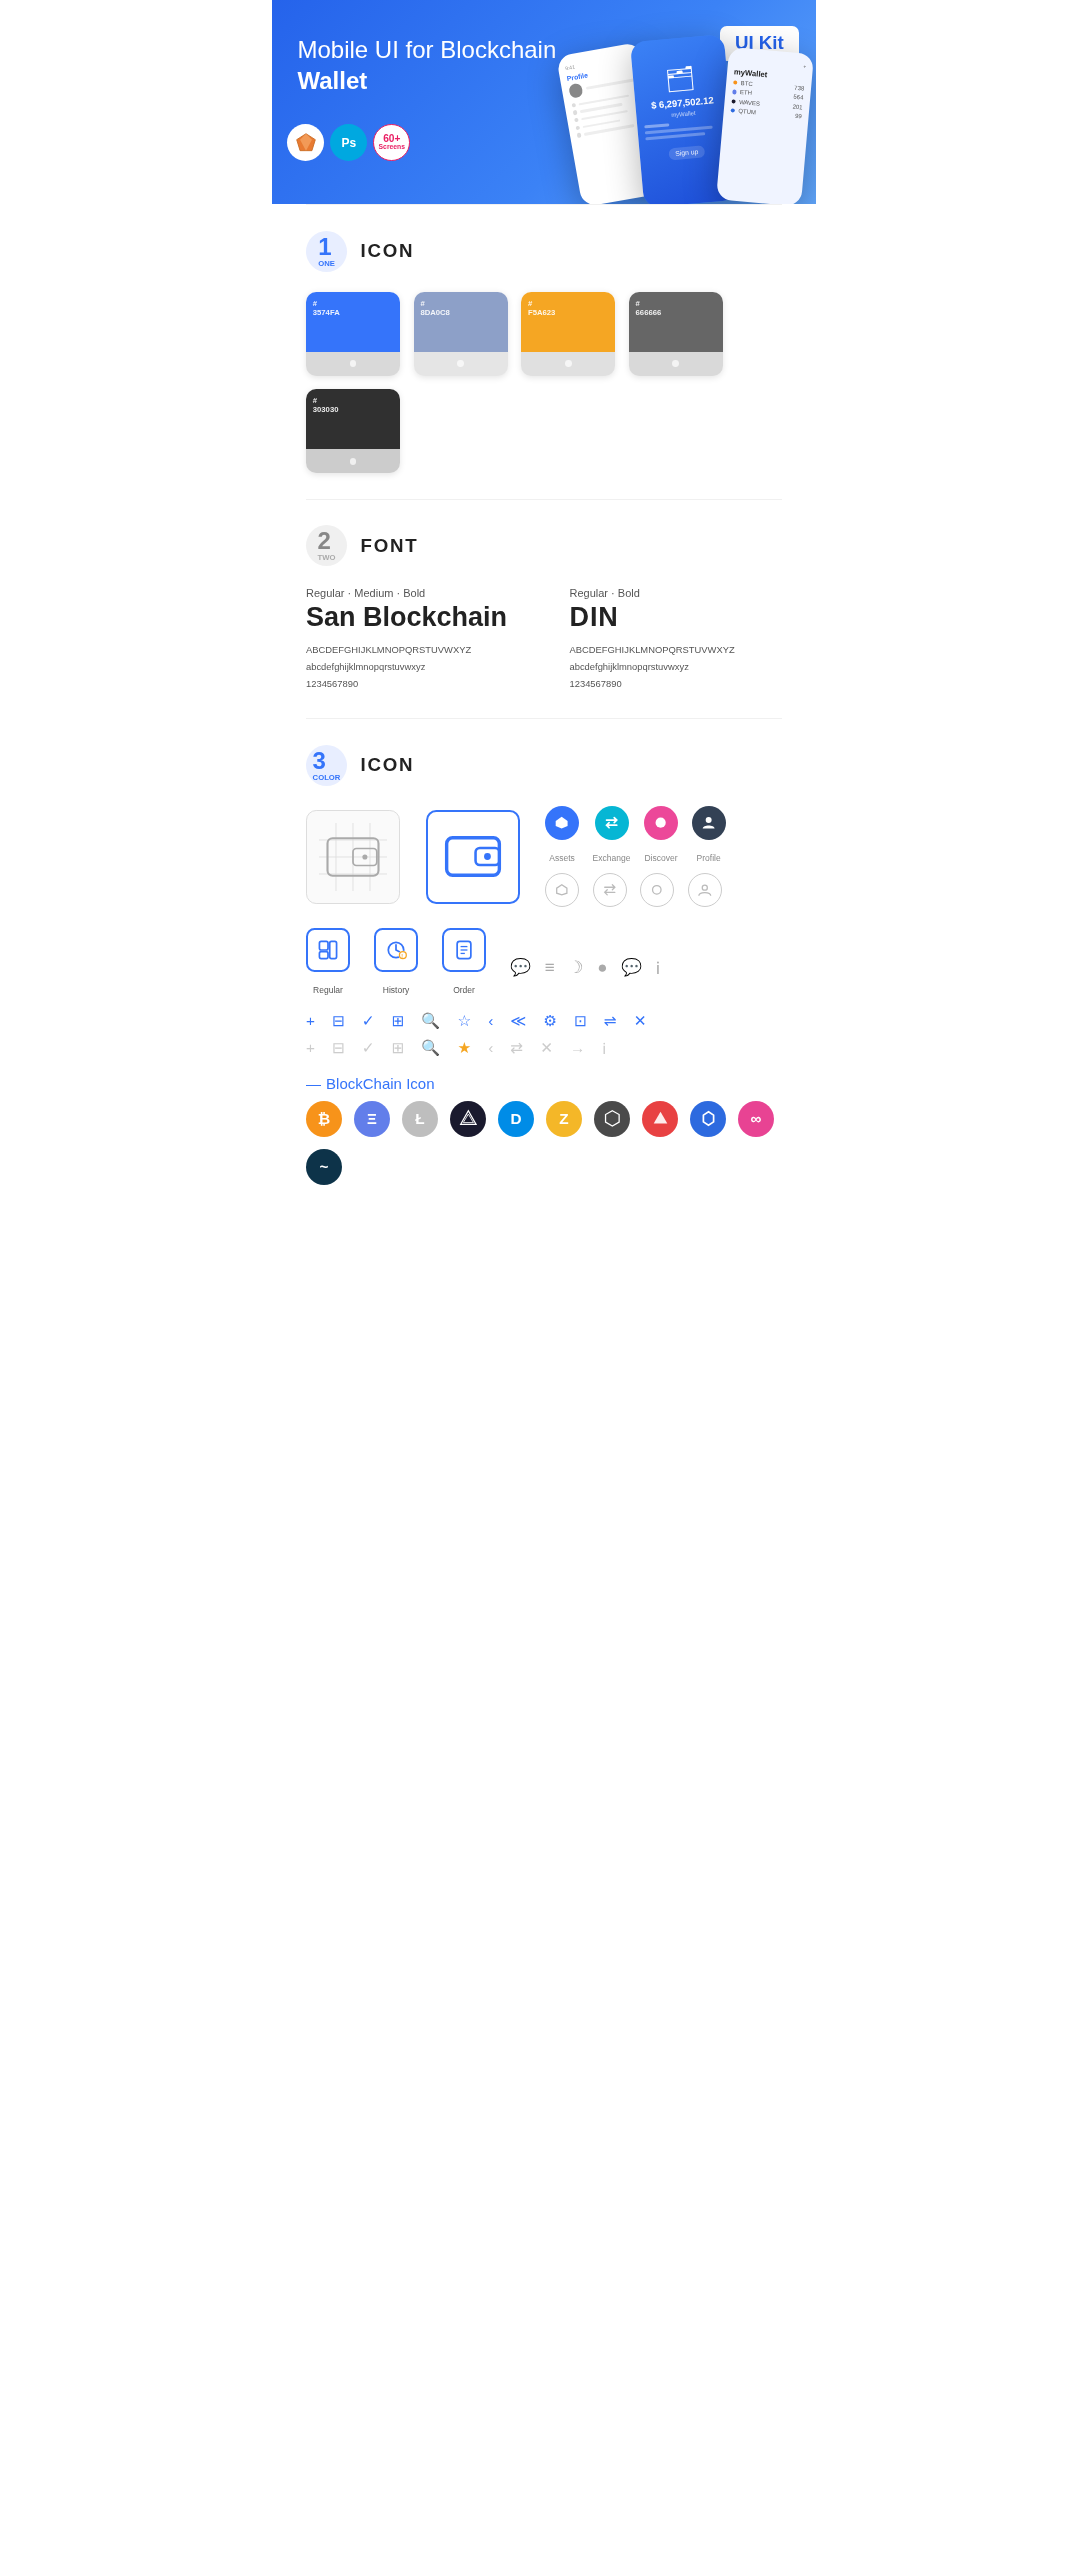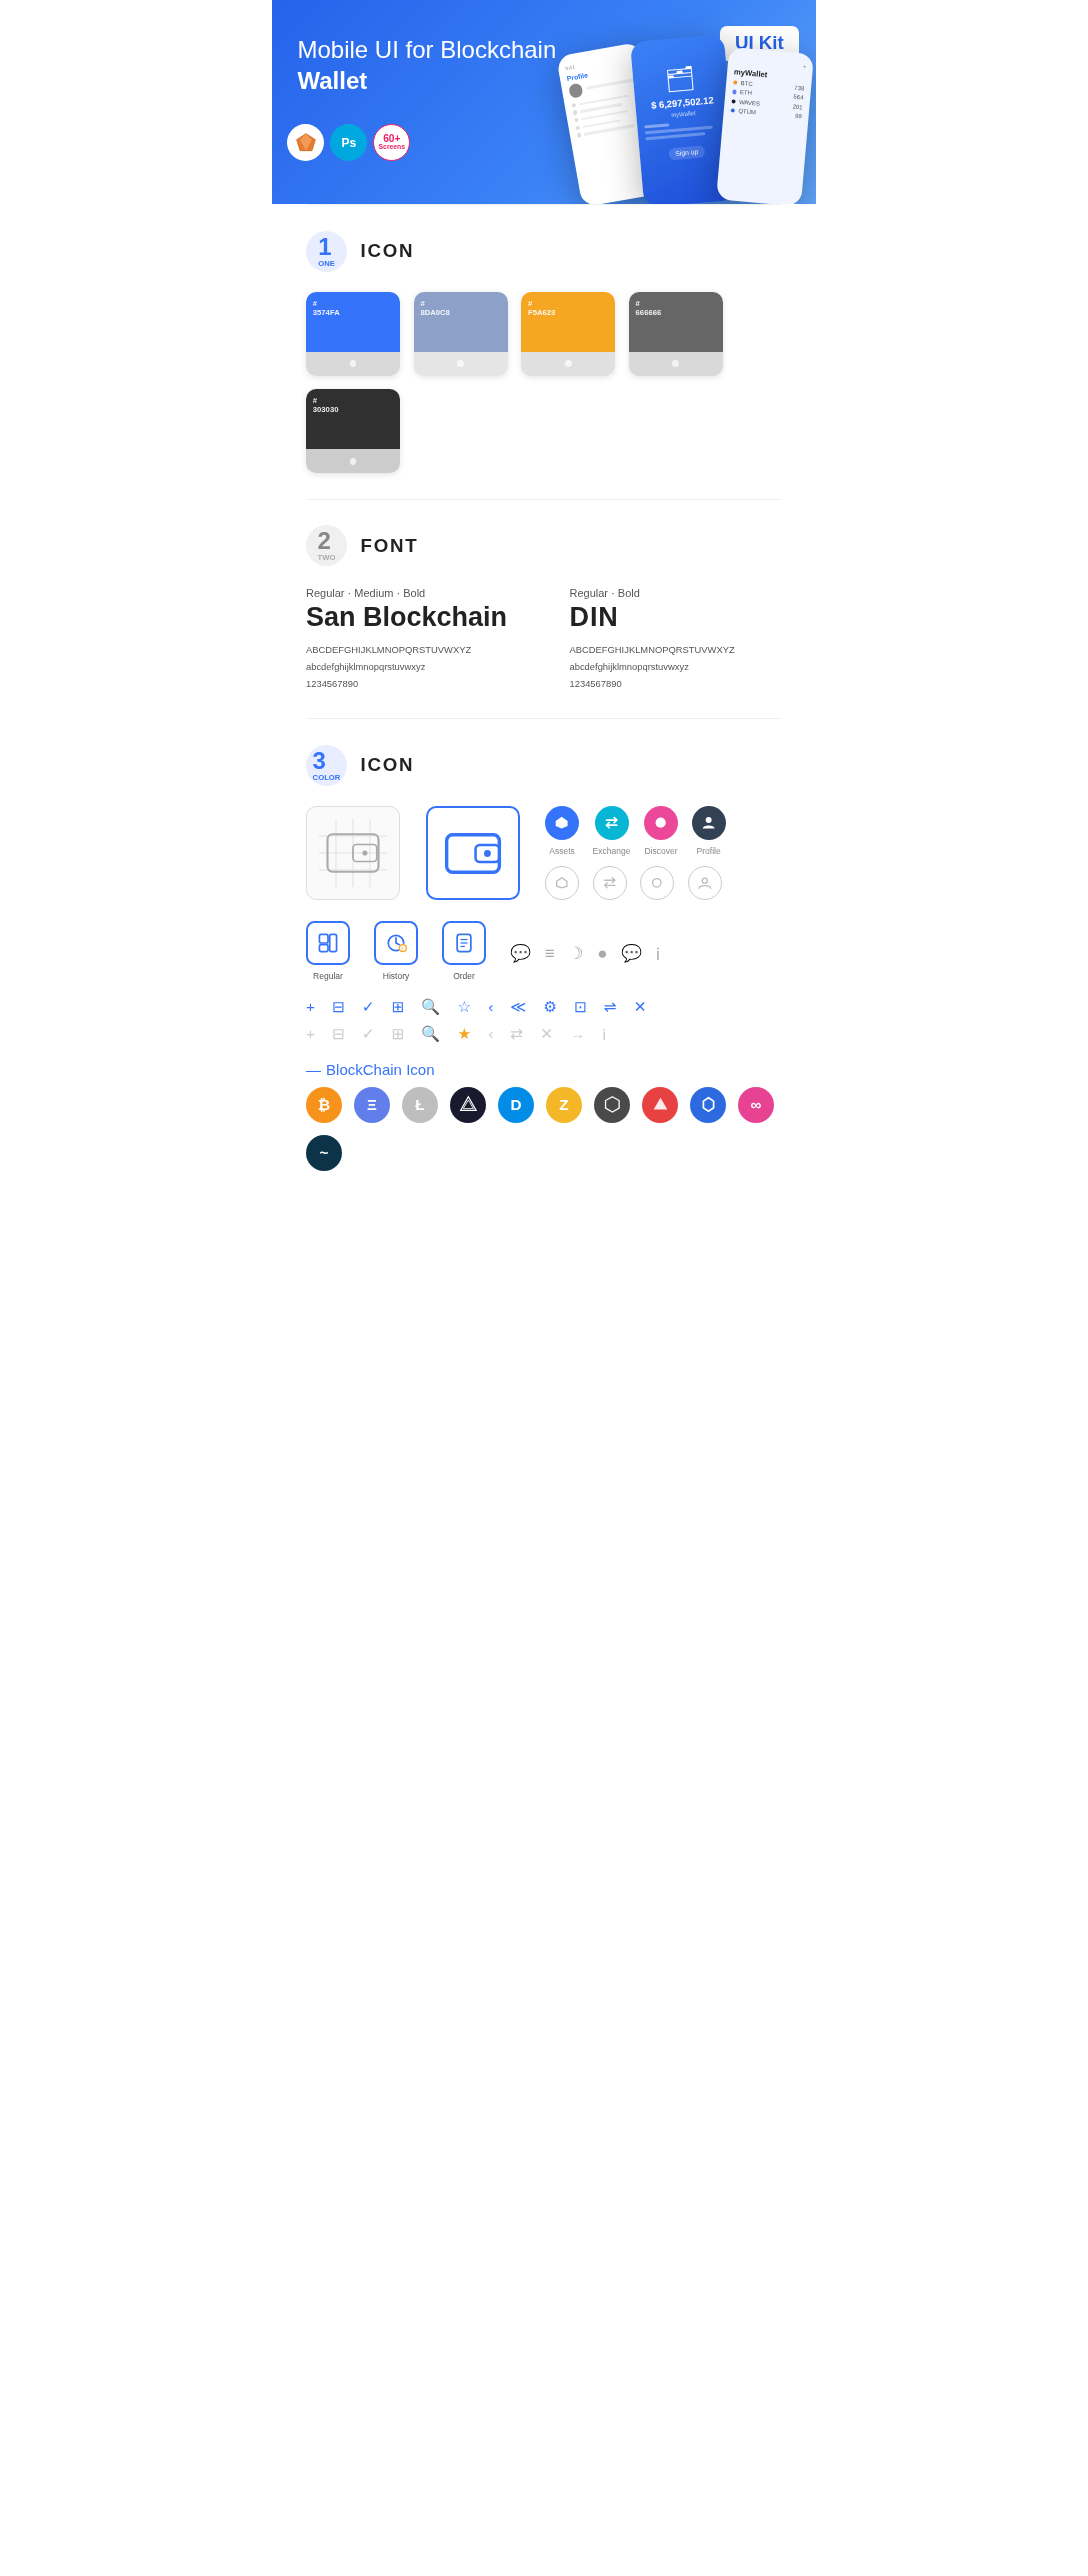--- a/index.html
+++ b/index.html
@@ -79,21 +79,21 @@
     .swatch-bottom { height: 24px; background: rgba(0,0,0,0.12); display: flex; align-items: center; justify-content: center; }
     .swatch-dot { width: 6.8px; height: 6.8px; border-radius: 50%; background: rgba(255,255,255,0.7); }
 
     
     .font-grid { display: flex; gap: 51px; flex-wrap: wrap; }
     .font-col { flex: 1; min-width: 170px; }
     .font-style-label { font-size: 11px; color: #555; margin-bottom: 3.4px; }
     .font-name { font-size: 27px; font-weight: 800; color: #222; margin-bottom: 8.5px; }
     .font-name.din { font-family: 'DIN', 'Impact', sans-serif; letter-spacing: 0.9px; }
     .font-chars { font-size: 9.4px; color: #555; line-height: 1.8; }
-    .icon-item { display: flex; flex-direction: column; align-items: center; gap: 6px; }
+    .icon-item { display: flex; flex-direction: column; align-items: center; gap: 13px; }
     .icon-item .icon-label { font-size: 8.5px; color: #888; text-align: center; }
     .icon-circle {
       width: 34px; height: 34px;
       border-radius: 50%;
       background: #3574fa;
       display: flex; align-items: center; justify-content: center;
       color: #fff; font-size: 15.3px;
     }
     .icon-circle-outline {
       width: 34px; height: 34px;

